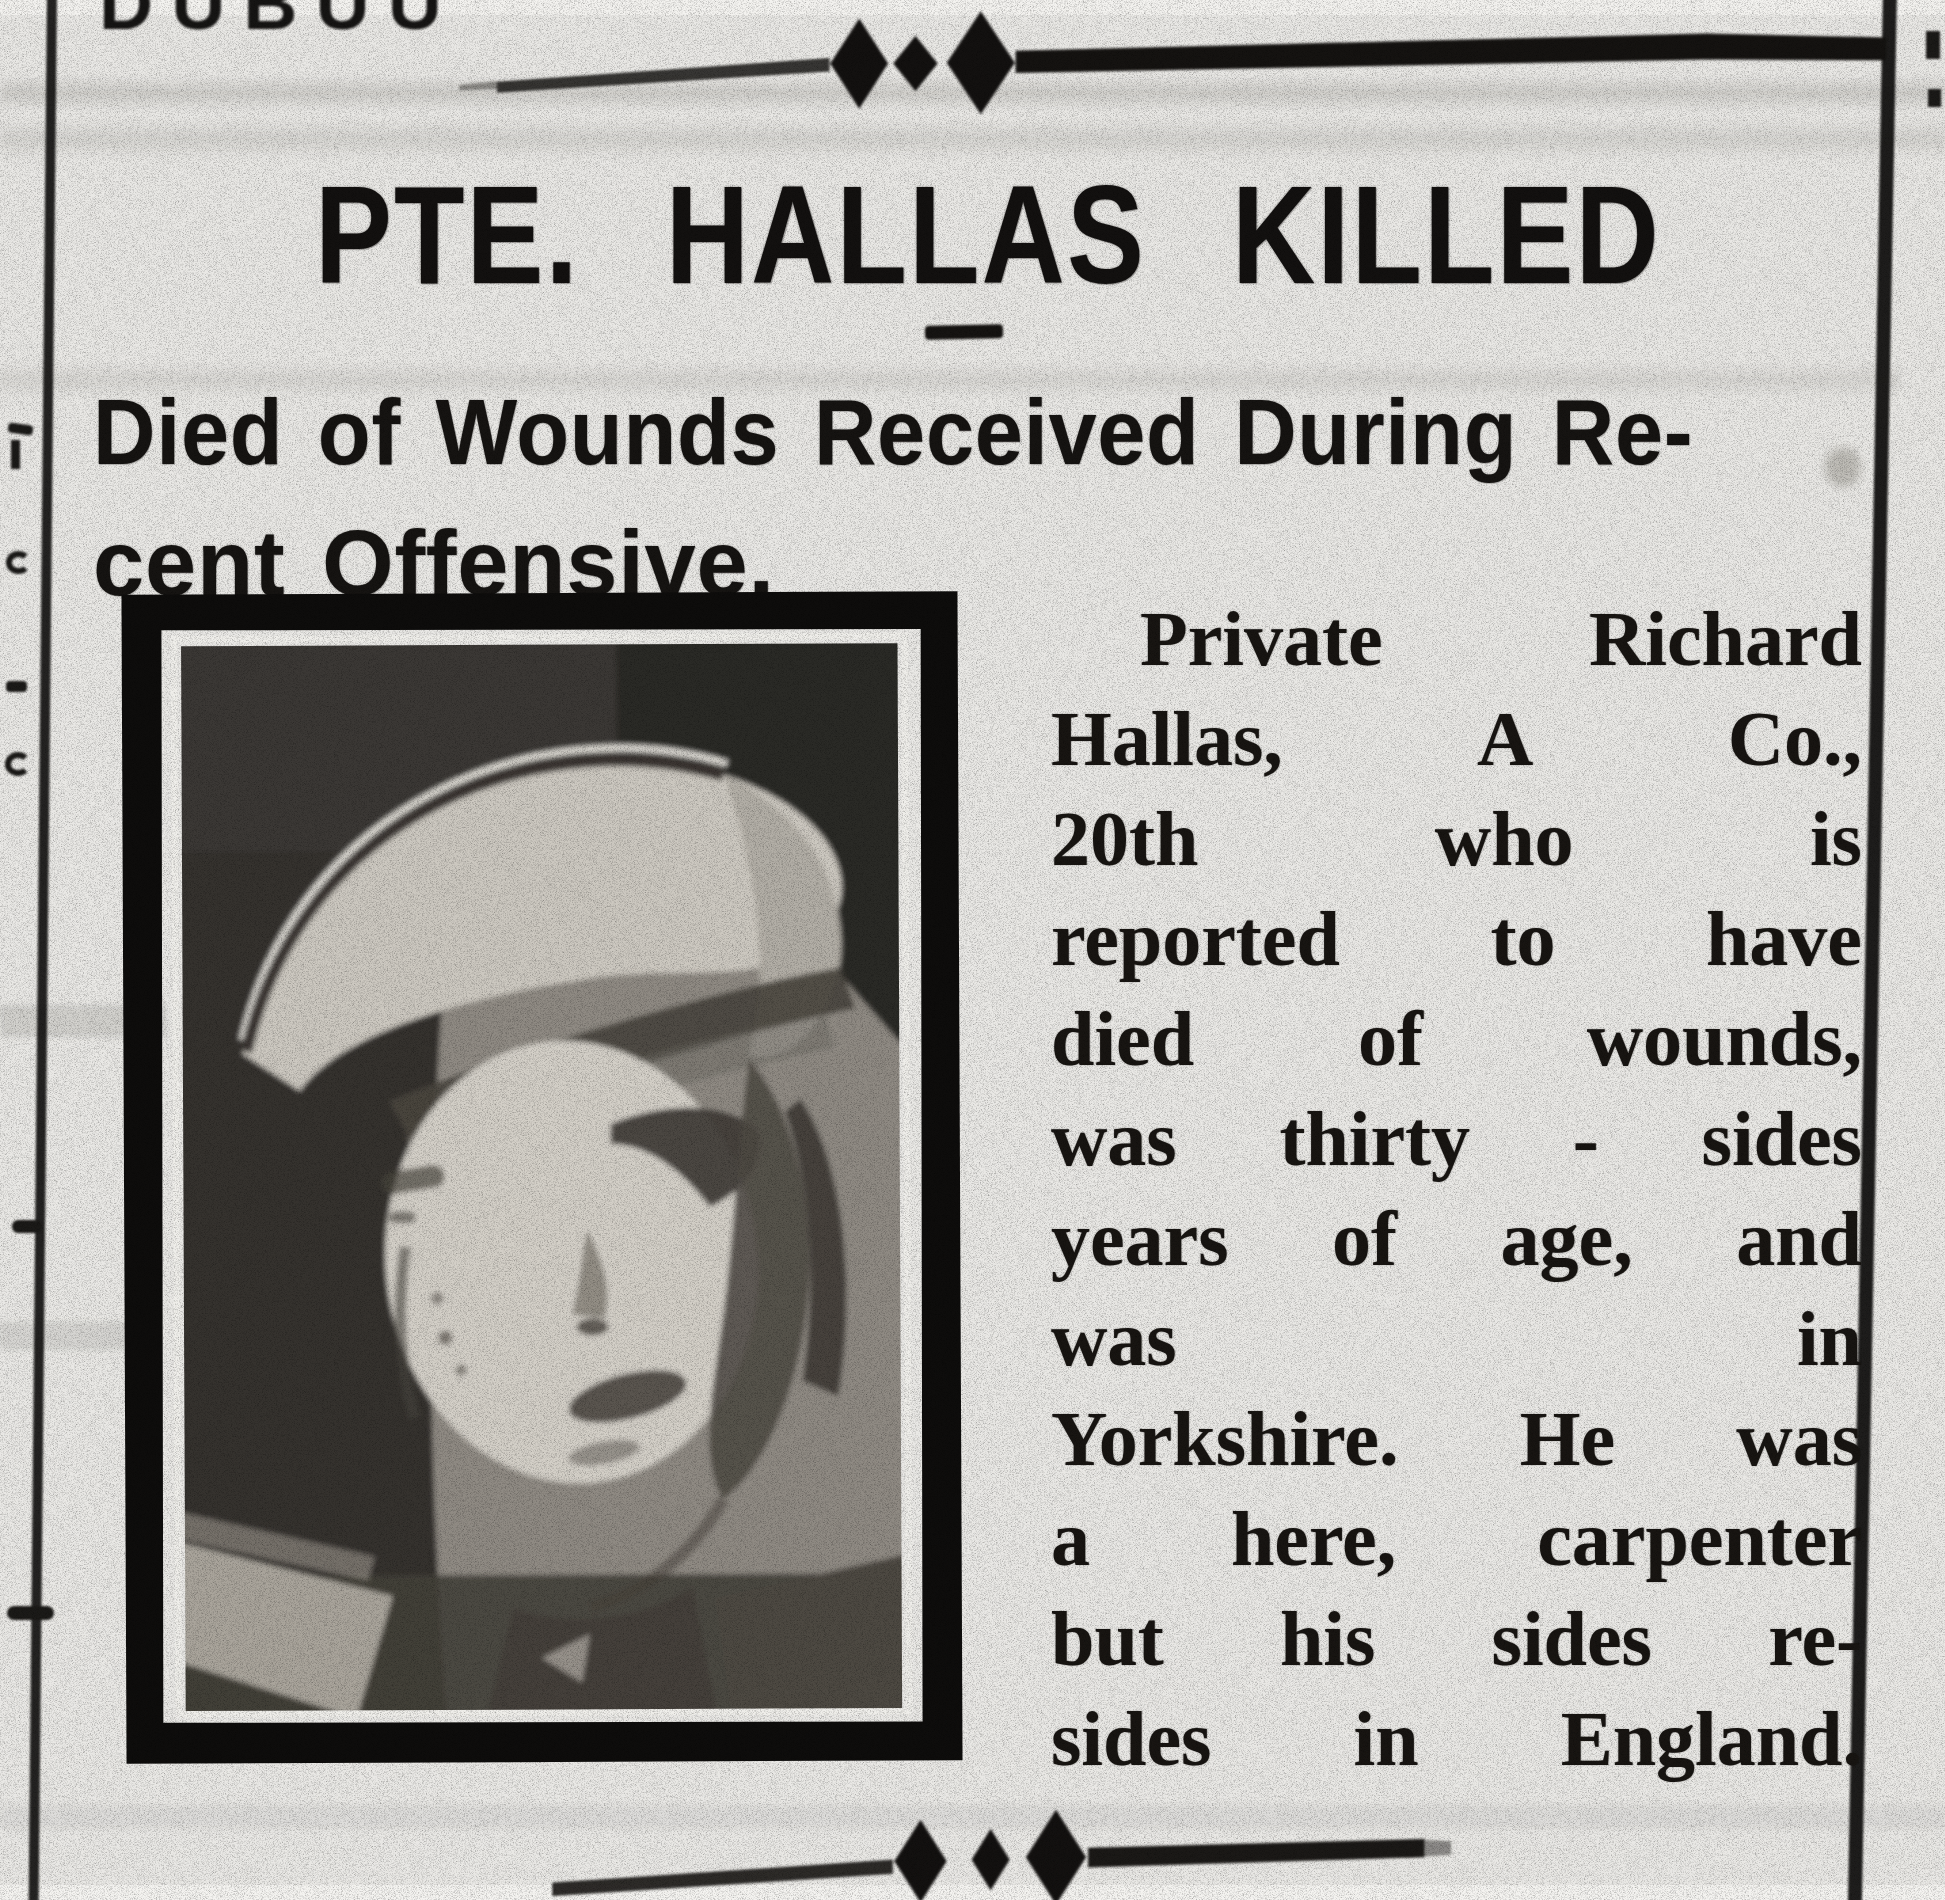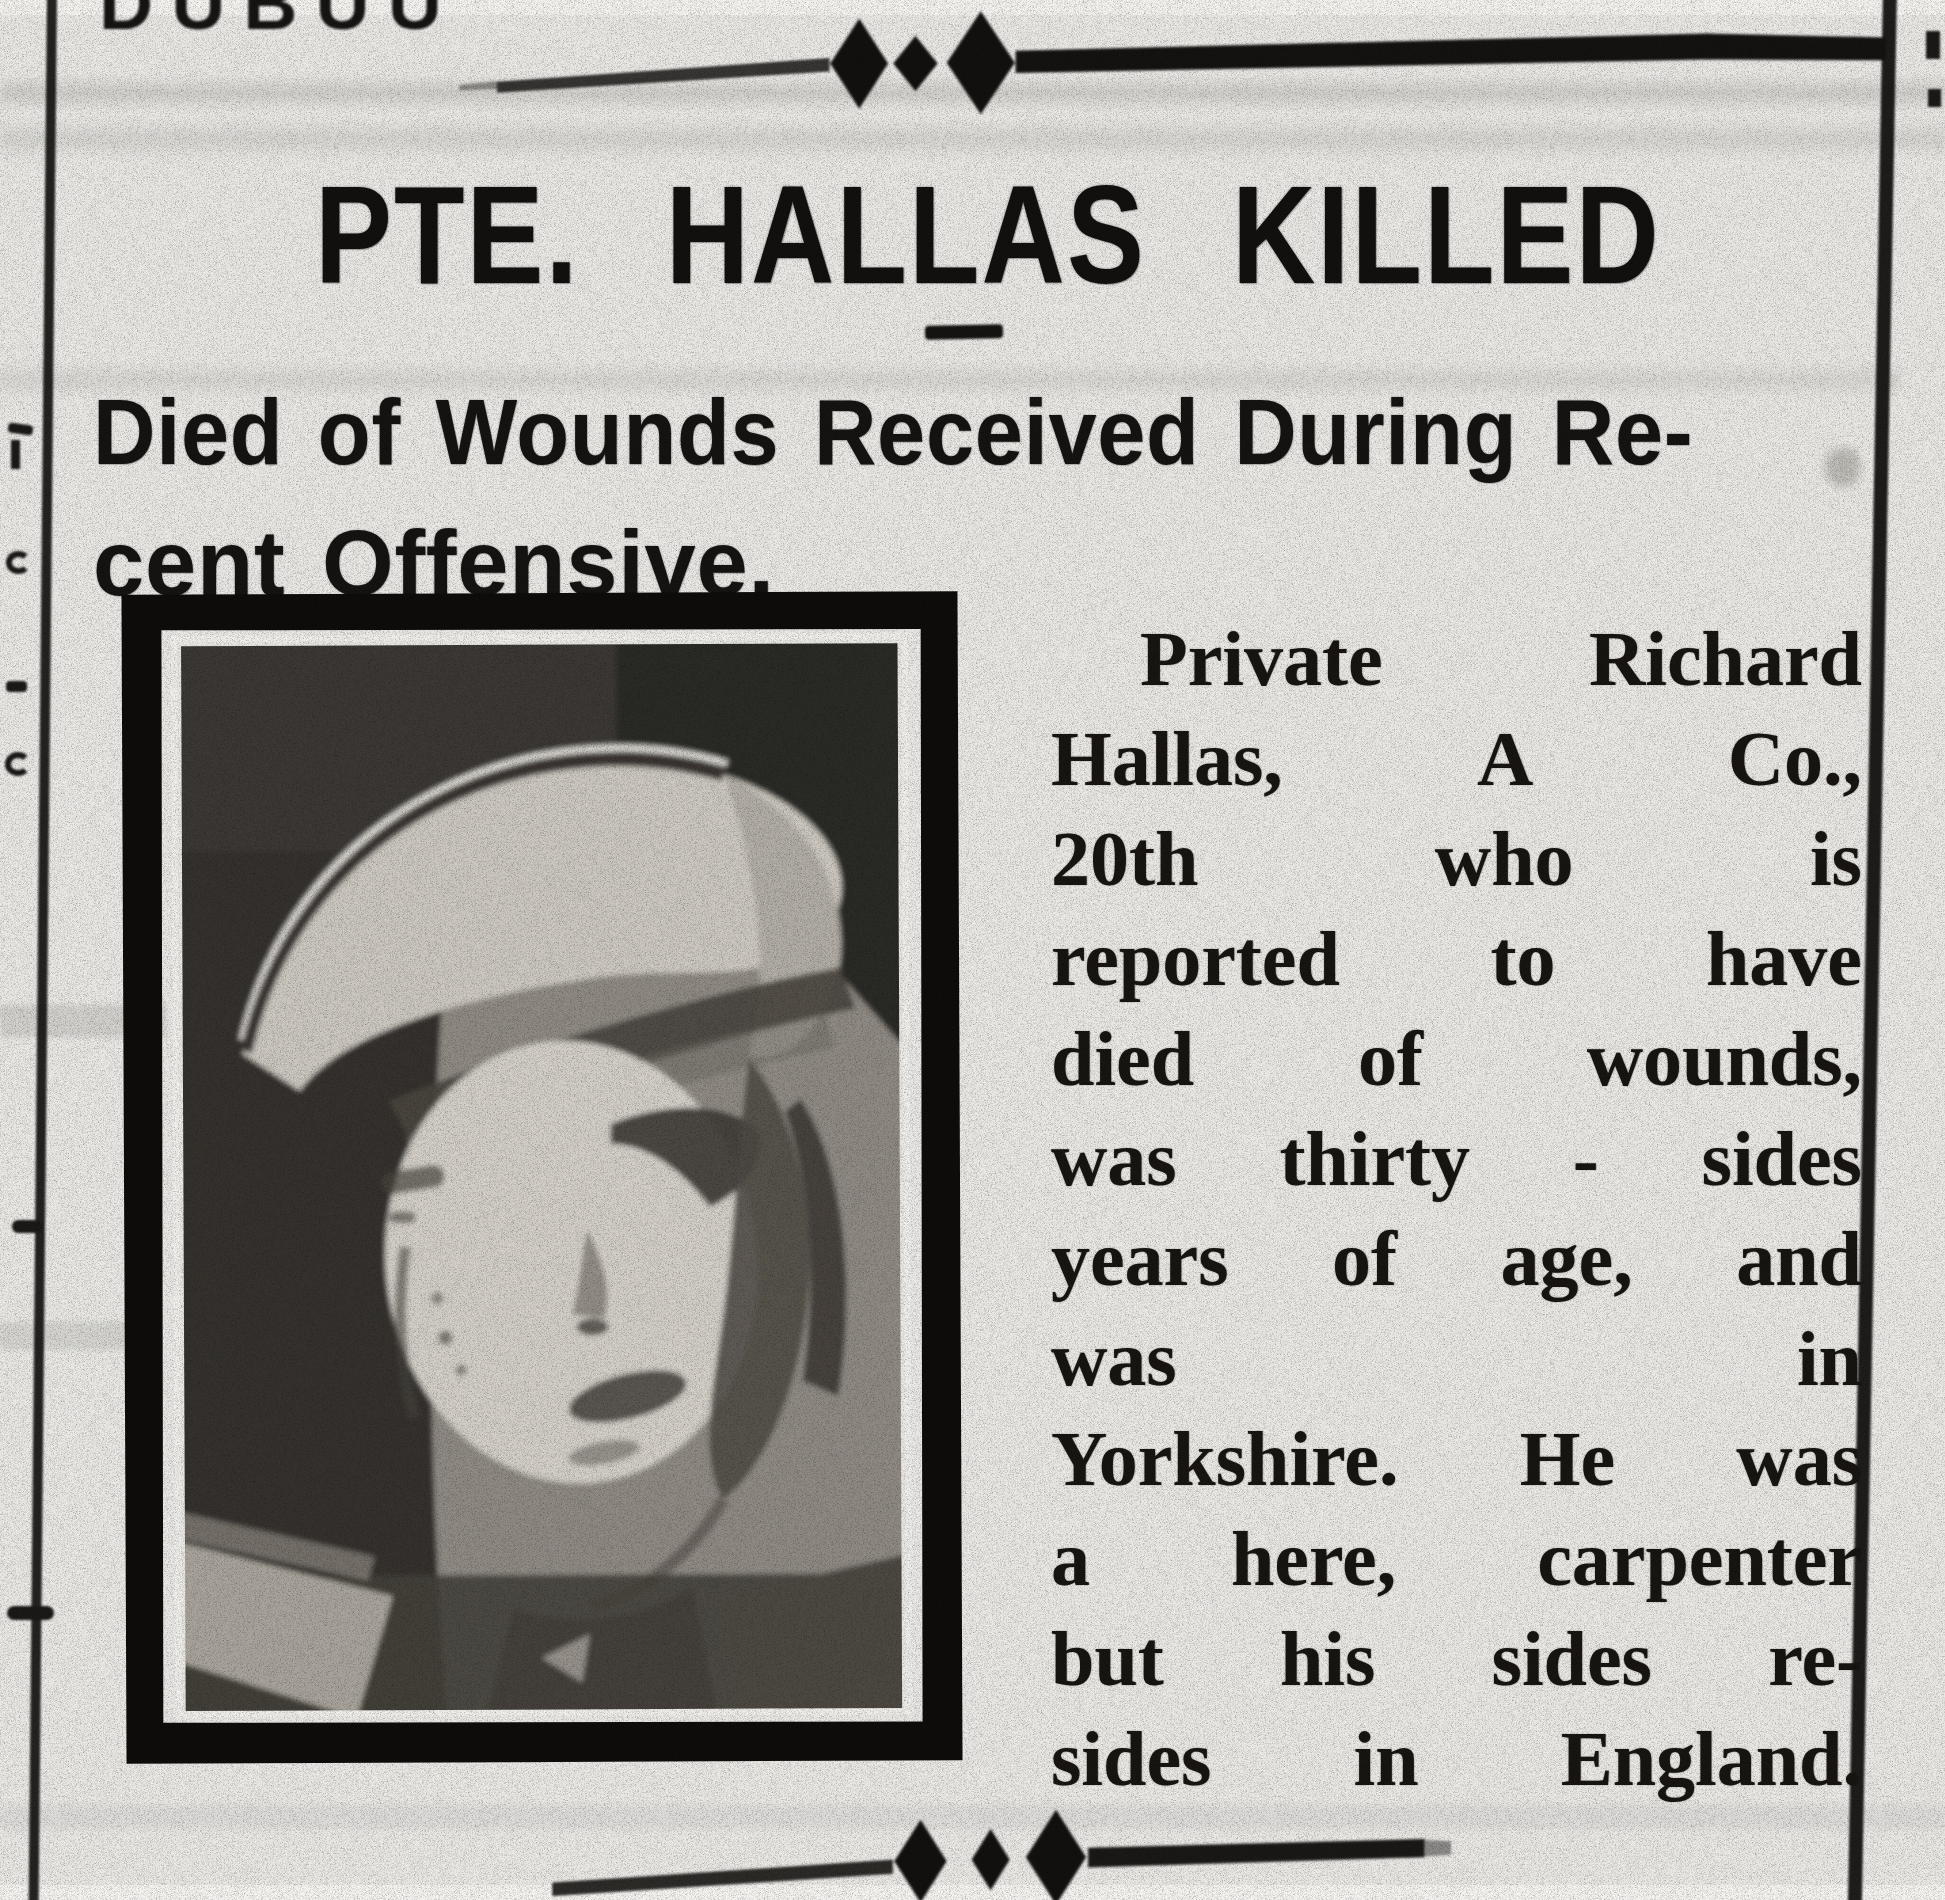--- a/index.html
+++ b/index.html
@@ -158,21 +158,21 @@
         <path d="M-20,2185 L480,2302 L462,2362 L-20,2255 Z" fill="#8a857d" opacity=".75"></path>
         <path d="M-20,2262 L525,2402 L432,2710 L-20,2565 Z" fill="#a9a49b"></path>
       </g>
 
       <rect x="150" y="130" width="1810" height="2690" fill="url(#ht)" opacity=".30"></rect>
       <rect x="150" y="130" width="1810" height="2690" fill="url(#htw)" opacity=".16"></rect>
     </g>
   </svg>
 
   <div id="body">
-      <div class="body-line" style="padding-left: 89px; margin-top: 20px;">
+      <div class="body-line" style="padding-left: 89px;">
         <span>Private</span>
         <span>Richard</span>
       </div>
       <div class="body-line">
         <span>Hallas,</span>
         <span>A</span>
         <span>Co.,</span>
       </div>
       <div class="body-line">
         <span>20th</span>

